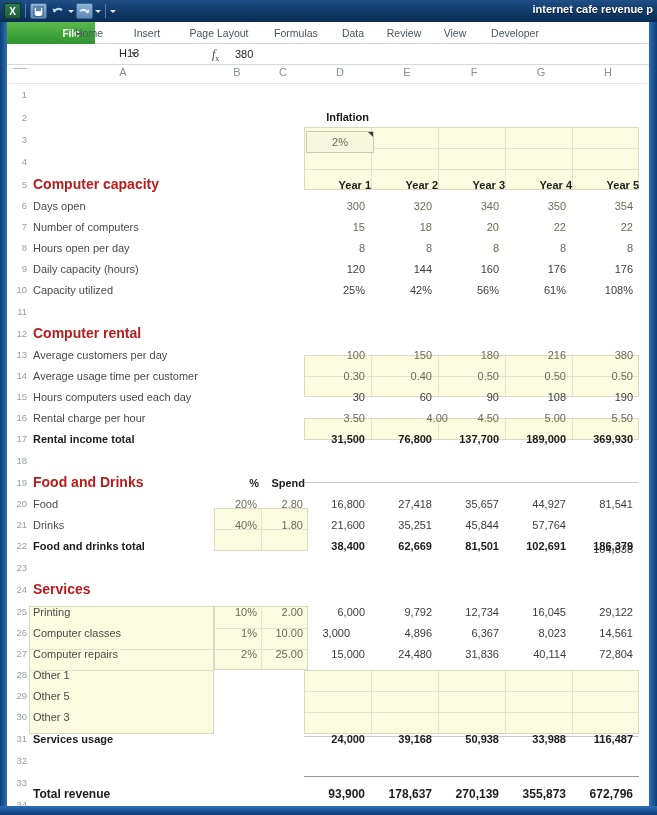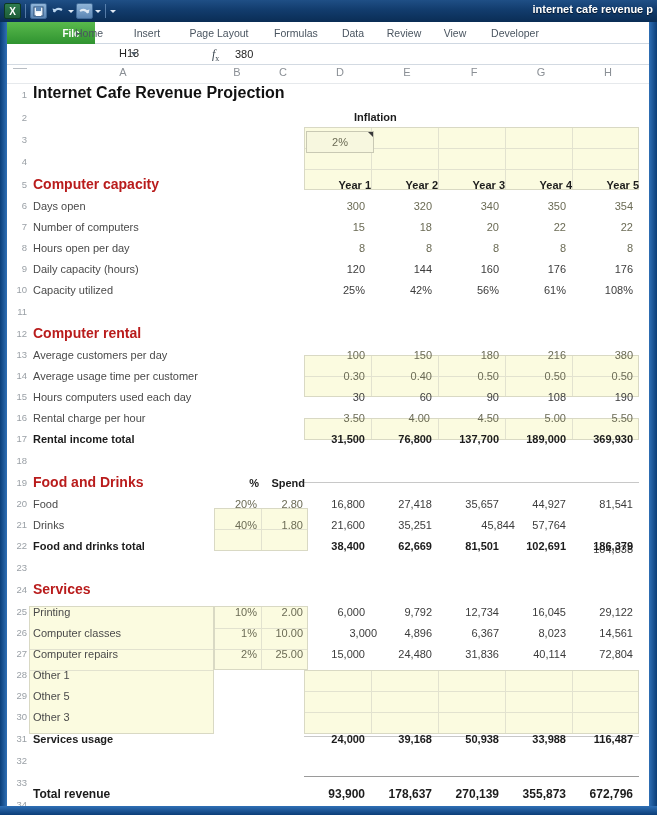--- a/index.html
+++ b/index.html
@@ -364,23 +364,22 @@
       <div class="rownum" style="top:544px;">26</div>
       <div class="rownum" style="top:565px;">27</div>
       <div class="rownum" style="top:586px;">28</div>
       <div class="rownum" style="top:607px;">29</div>
       <div class="rownum" style="top:628px;">30</div>
       <div class="rownum" style="top:650px;">31</div>
       <div class="rownum" style="top:672px;">32</div>
       <div class="rownum" style="top:694px;">33</div>
       <div class="rownum" style="top:716px;">34</div>
 
-      <div class="c page-title" style="top:1px;">Internet Cafe Revenue Projection</div>
-
-      <div class="c bold" style="left:306px;top:28px;width:56px;text-align:left;margin-left:41px;">Inflation</div>
+
+      <div class="c bold" style="left:306px;top:28px;width:56px;text-align:right;">Inflation</div>
       <div class="inflation-box" style="left:299px;top:48px;width:68px;height:22px;">
         <div class="corner-tri"></div>
       </div>
       <div class="c inputtxt" style="left:299px;top:53px;width:68px;text-align:center;">2%</div>
 
       <div class="c sec-title" style="top:93px;">Computer capacity</div>
       <div class="c num bold" style="left:304px;top:96px;width:60px;">Year 1</div>
       <div class="c num bold" style="left:371px;top:96px;width:60px;">Year 2</div>
       <div class="c num bold" style="left:438px;top:96px;width:60px;">Year 3</div>
       <div class="c num bold" style="left:505px;top:96px;width:60px;">Year 4</div>
@@ -439,21 +438,21 @@
 
       <div class="c lbl" style="top:308px;">Hours computers used each day</div>
       <div class="c num" style="left:304px;top:308px;width:54px;">30</div>
       <div class="c num" style="left:371px;top:308px;width:54px;">60</div>
       <div class="c num" style="left:438px;top:308px;width:54px;">90</div>
       <div class="c num" style="left:505px;top:308px;width:54px;">108</div>
       <div class="c num" style="left:572px;top:308px;width:54px;">190</div>
 
       <div class="c lbl" style="top:329px;">Rental charge per hour</div>
       <div class="c num inputtxt" style="left:304px;top:329px;width:54px;">3.50</div>
-      <div class="c num inputtxt" style="left:369px;top:329px;width:54px;">4.00</div>
+      <div class="c num inputtxt" style="left:387px;top:329px;width:54px;">4.00</div>
       <div class="c num inputtxt" style="left:438px;top:329px;width:54px;">4.50</div>
       <div class="c num inputtxt" style="left:505px;top:329px;width:54px;">5.00</div>
       <div class="c num inputtxt" style="left:572px;top:329px;width:54px;">5.50</div>
 
       <div class="c lbl bold" style="top:350px;">Rental income total</div>
       <div class="c num bold" style="left:304px;top:350px;width:54px;">31,500</div>
       <div class="c num bold" style="left:371px;top:350px;width:54px;">76,800</div>
       <div class="c num bold" style="left:438px;top:350px;width:54px;">137,700</div>
       <div class="c num bold" style="left:505px;top:350px;width:54px;">189,000</div>
       <div class="c num bold" style="left:572px;top:350px;width:54px;">369,930</div>
@@ -469,21 +468,21 @@
       <div class="c num" style="left:371px;top:415px;width:54px;">27,418</div>
       <div class="c num" style="left:438px;top:415px;width:54px;">35,657</div>
       <div class="c num" style="left:505px;top:415px;width:54px;">44,927</div>
       <div class="c num" style="left:572px;top:415px;width:54px;">81,541</div>
 
       <div class="c lbl" style="top:436px;">Drinks</div>
       <div class="c num inputtxt" style="left:210px;top:436px;width:40px;">40%</div>
       <div class="c num inputtxt" style="left:252px;top:436px;width:44px;">1.80</div>
       <div class="c num" style="left:304px;top:436px;width:54px;">21,600</div>
       <div class="c num" style="left:371px;top:436px;width:54px;">35,251</div>
-      <div class="c num" style="left:454px;top:436px;width:54px;">45,844</div>
+      <div class="c num" style="left:438px;top:436px;width:54px;">45,844</div>
       <div class="c num" style="left:505px;top:436px;width:54px;">57,764</div>
       <div class="c num" style="left:572px;top:416px;width:54px;margin-top:44px;">104,838</div>
 
       <div class="c lbl bold" style="top:457px;">Food and drinks total</div>
       <div class="c num bold" style="left:304px;top:457px;width:54px;">38,400</div>
       <div class="c num bold" style="left:371px;top:457px;width:54px;">62,669</div>
       <div class="c num bold" style="left:438px;top:457px;width:54px;">81,501</div>
       <div class="c num bold" style="left:505px;top:457px;width:54px;">102,691</div>
       <div class="c num bold" style="left:572px;top:457px;width:54px;">186,379</div>
 
@@ -494,21 +493,21 @@
       <div class="c num inputtxt" style="left:252px;top:523px;width:44px;">2.00</div>
       <div class="c num" style="left:304px;top:523px;width:54px;">6,000</div>
       <div class="c num" style="left:371px;top:523px;width:54px;">9,792</div>
       <div class="c num" style="left:438px;top:523px;width:54px;">12,734</div>
       <div class="c num" style="left:505px;top:523px;width:54px;">16,045</div>
       <div class="c num" style="left:572px;top:523px;width:54px;">29,122</div>
 
       <div class="c lbl" style="top:544px;">Computer classes</div>
       <div class="c num inputtxt" style="left:210px;top:544px;width:40px;">1%</div>
       <div class="c num inputtxt" style="left:252px;top:544px;width:44px;">10.00</div>
-      <div class="c num" style="left:316px;top:544px;width:54px;">3,000</div>
+      <div class="c num" style="left:289px;top:544px;width:54px;">3,000</div>
       <div class="c num" style="left:371px;top:544px;width:54px;">4,896</div>
       <div class="c num" style="left:438px;top:544px;width:54px;">6,367</div>
       <div class="c num" style="left:505px;top:544px;width:54px;">8,023</div>
       <div class="c num" style="left:572px;top:544px;width:54px;">14,561</div>
 
       <div class="c lbl" style="top:565px;">Computer repairs</div>
       <div class="c num inputtxt" style="left:210px;top:565px;width:40px;">2%</div>
       <div class="c num inputtxt" style="left:252px;top:565px;width:44px;">25.00</div>
       <div class="c num" style="left:304px;top:565px;width:54px;">15,000</div>
       <div class="c num" style="left:371px;top:565px;width:54px;">24,480</div>

